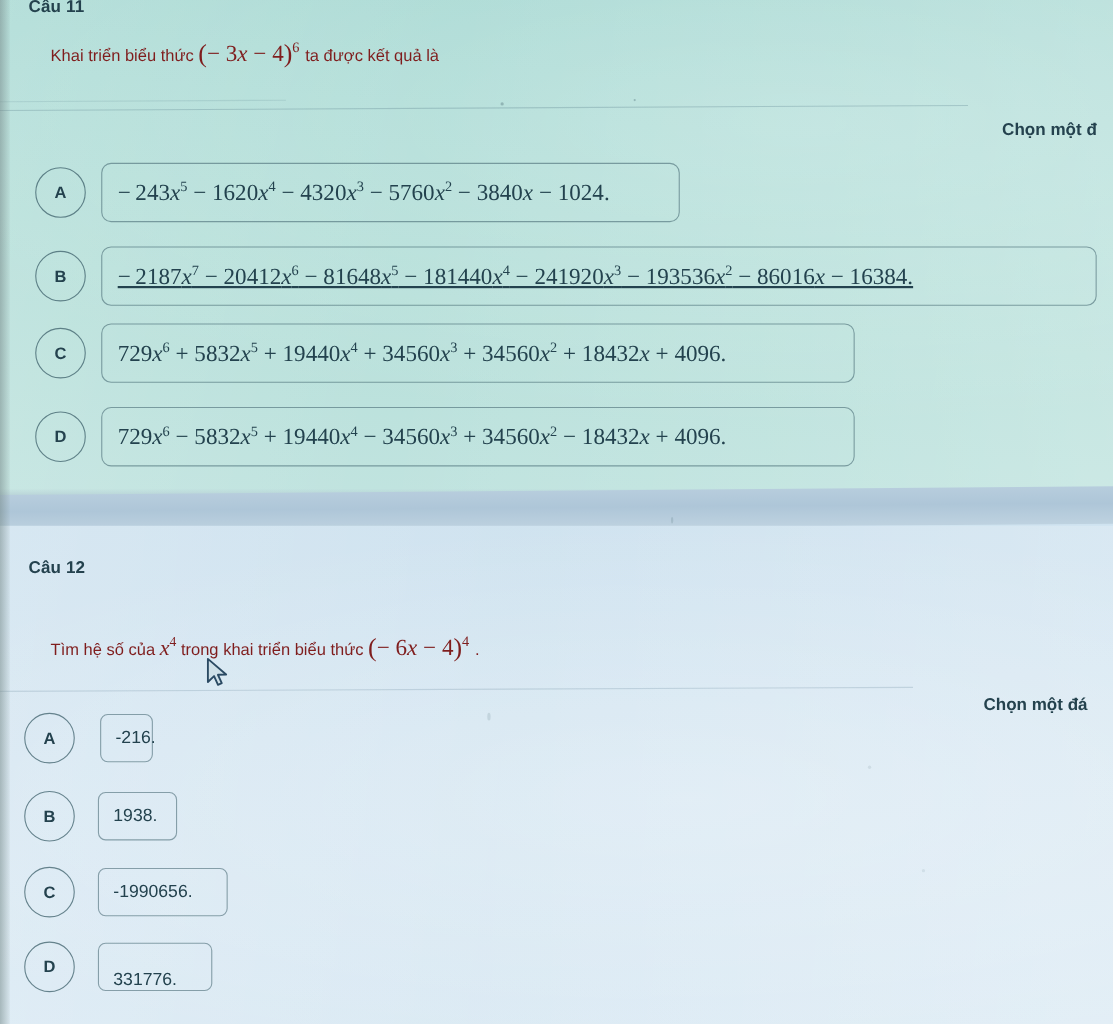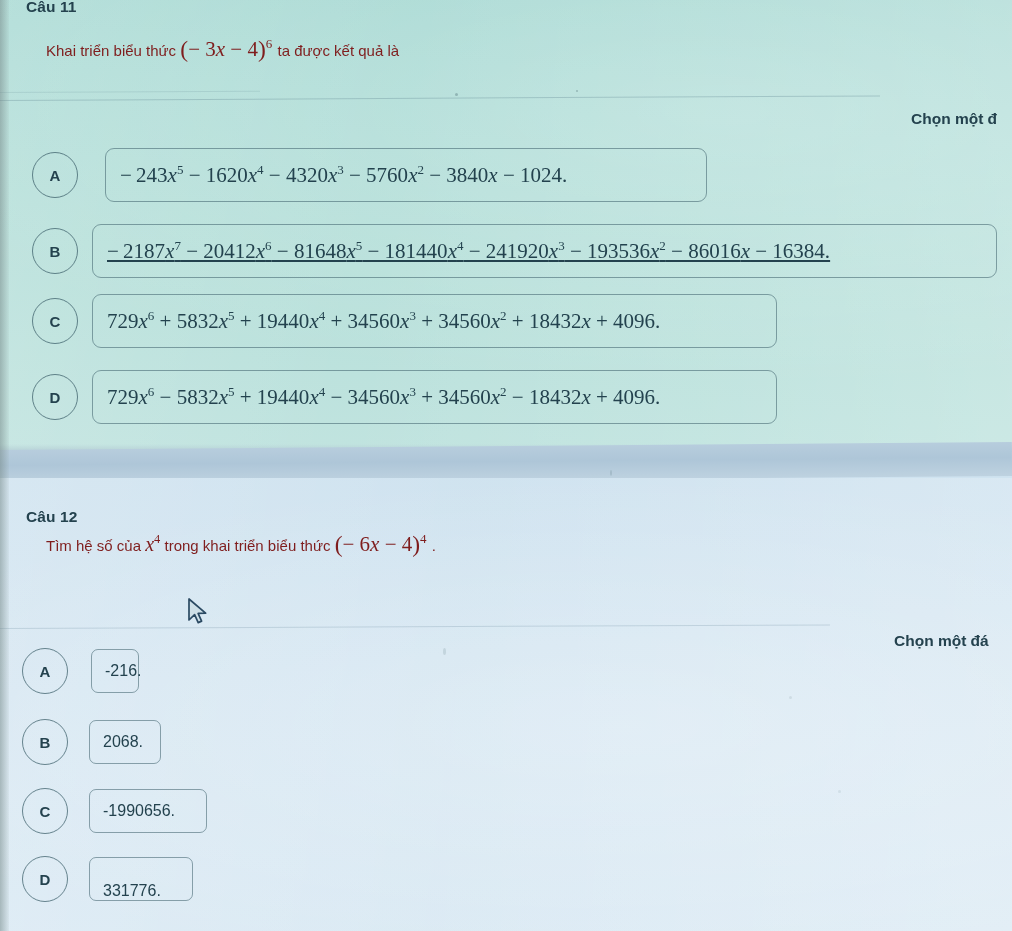--- a/index.html
+++ b/index.html
@@ -238,21 +238,21 @@
     <span class="math" style="font-size:21px;">
       <span class="paren">(</span>−&nbsp;3<span class="v">x</span>&nbsp;−&nbsp;4<span class="paren">)</span><sup>6</sup>
     </span>
     <span>ta được kết quả là</span>
   </div>
 
   <div class="choose-label" style="left:911px; top:110px;">Chọn một đ</div>
 
   <div class="opt-row" style="left:32px; top:148px;">
     <div class="opt-badge">A</div>
-    <div class="opt-box math-box" style="margin-left:27px; width:602px;">
+    <div class="opt-box math-box" style="margin-left:14px; width:526px;">
       <span class="math">− 243<span class="v">x</span><sup>5</sup>&nbsp;−&nbsp;1620<span class="v">x</span><sup>4</sup>&nbsp;−&nbsp;4320<span class="v">x</span><sup>3</sup>&nbsp;−&nbsp;5760<span class="v">x</span><sup>2</sup>&nbsp;−&nbsp;3840<span class="v">x</span>&nbsp;−&nbsp;1024.</span>
     </div>
   </div>
 
   <div class="opt-row" style="left:32px; top:224px;">
     <div class="opt-badge">B</div>
     <div class="opt-box math-box" style="margin-left:14px; width:905px;text-decoration:underline;">
       <span class="math">− 2187<span class="v">x</span><sup>7</sup>&nbsp;−&nbsp;20412<span class="v">x</span><sup>6</sup>&nbsp;−&nbsp;81648<span class="v">x</span><sup>5</sup>&nbsp;−&nbsp;181440<span class="v">x</span><sup>4</sup>&nbsp;−&nbsp;241920<span class="v">x</span><sup>3</sup>&nbsp;−&nbsp;193536<span class="v">x</span><sup>2</sup>&nbsp;−&nbsp;86016<span class="v">x</span>&nbsp;−&nbsp;16384.</span>
     </div>
   </div>
@@ -266,42 +266,42 @@
 
   <div class="opt-row" style="left:32px; top:370px;">
     <div class="opt-badge">D</div>
     <div class="opt-box math-box" style="margin-left:14px; width:685px;">
       <span class="math">729<span class="v">x</span><sup>6</sup>&nbsp;−&nbsp;5832<span class="v">x</span><sup>5</sup>&nbsp;+&nbsp;19440<span class="v">x</span><sup>4</sup>&nbsp;−&nbsp;34560<span class="v">x</span><sup>3</sup>&nbsp;+&nbsp;34560<span class="v">x</span><sup>2</sup>&nbsp;−&nbsp;18432<span class="v">x</span>&nbsp;+&nbsp;4096.</span>
     </div>
   </div>
 
   <div class="q-title" style="left:26px; top:508px;">Câu 12</div>
 
-  <div class="q-prompt" style="left:26px; top:531px;">
+  <div class="q-prompt" style="left:26px; top:576px;">
     <span>Tìm hệ số của</span>
     <span class="math" style="font-size:20px;"><span class="v">x</span><sup>4</sup></span>
     <span>trong khai triển biểu thức</span>
     <span class="math" style="font-size:21px;">
       <span class="paren">(</span>−&nbsp;6<span class="v">x</span>&nbsp;−&nbsp;4<span class="paren">)</span><sup>4</sup>
     </span><span>.</span>
   </div>
 
   <div class="choose-label" style="left:894px; top:632px;">Chọn một đá</div>
 
   <div class="opt-row" style="left:22px; top:648px;">
     <div class="opt-badge">A</div>
     <div class="opt-box num-box" style="margin-left:23px; width:48px;text-align:center;">
       <span>-216.</span>
     </div>
   </div>
 
   <div class="opt-row" style="left:22px; top:719px;">
     <div class="opt-badge">B</div>
     <div class="opt-box num-box" style="margin-left:21px; width:72px;">
-      <span>2068.</span>
+      <span>1938.</span>
     </div>
   </div>
 
   <div class="opt-row" style="left:22px; top:788px;">
     <div class="opt-badge">C</div>
     <div class="opt-box num-box" style="margin-left:21px; width:118px;">
       <span>-1990656.</span>
     </div>
   </div>
 

